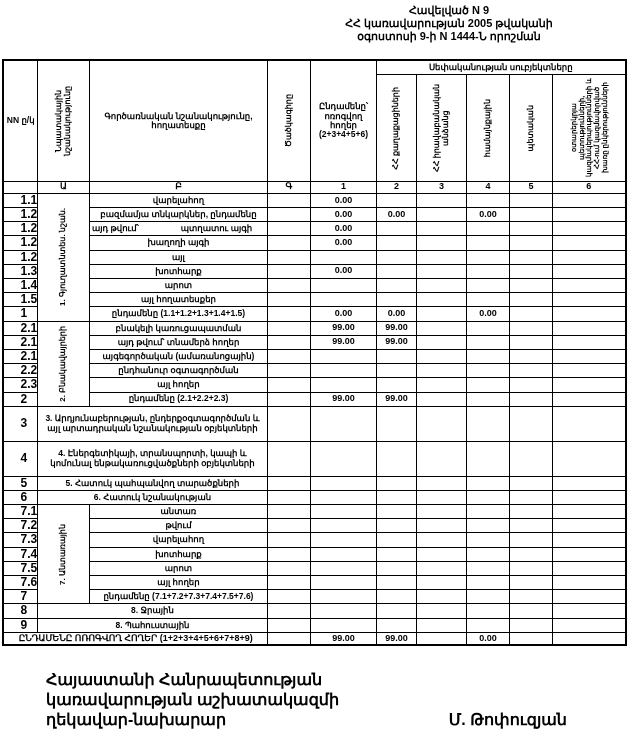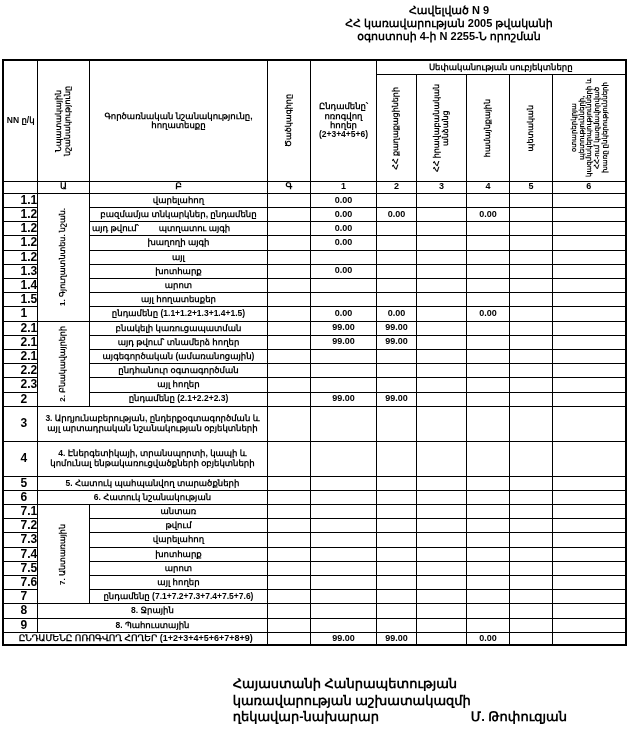--- a/index.html
+++ b/index.html
@@ -21,37 +21,37 @@
   .vtext{writing-mode:vertical-rl;transform:rotate(180deg);
     margin:0 auto;font-size:8px;max-height:102px;white-space:normal;}
   .vtext.small{font-size:7px;}
   tbody tr{height:13px;}
   tbody tr.tall{height:35px;}
   td.nn{text-align:left;font-size:12px;padding:0 16px;}
   td.grp{text-align:center;vertical-align:middle;}
   td.grp .vtext{font-size:8px;white-space:nowrap;}
   td.lbl{text-align:center;}
   td.lbl.center{text-align:center;margin-top:47px;}
-  td.lbl .split{display:flex;gap:20px;}
+  td.lbl .split{display:flex;gap:42px;}
   td.lbl.grand{text-align:center;font-size:9px;}
   td.val{text-align:center;font-size:9px;}
-  .footer{display:flex;justify-content:flex-end;align-items:flex-end;
-    margin-top:30px;padding:0 60px 0 44px;font-weight:bold;font-size:13px;}
+  .footer{display:flex;justify-content:space-between;align-items:flex-end;
+    margin-top:24px;padding:0 60px 0 44px;font-weight:bold;font-size:16px;}
   .footer-left div{line-height:1.25;}
   .sig{padding-bottom:1px;}
 </style>
 </head>
 <body>
 
 <div class="page">
 
   <div class="appendix">
     <div>Հավելված N 9</div>
     <div>ՀՀ կառավարության 2005 թվականի</div>
-    <div>օգոստոսի 4-ի N 2255-Ն որոշման</div>
+    <div>օգոստոսի 9-ի N 1444-Ն որոշման</div>
   </div>
 
 
   <table>
     <colgroup>
       <col style="width:34px">
         <col style="width:52px">
         <col style="width:178px">
       <col style="width:43px">
         <col style="width:66px">

